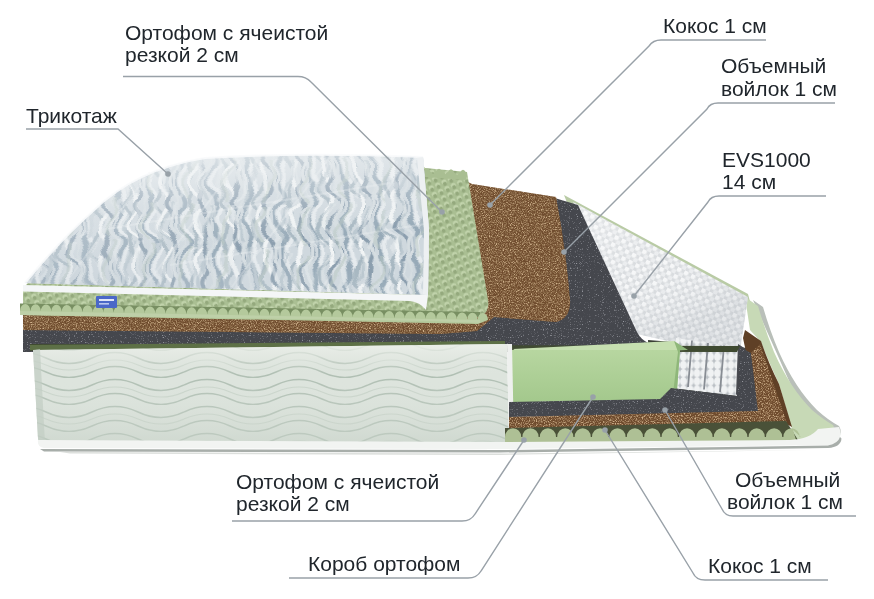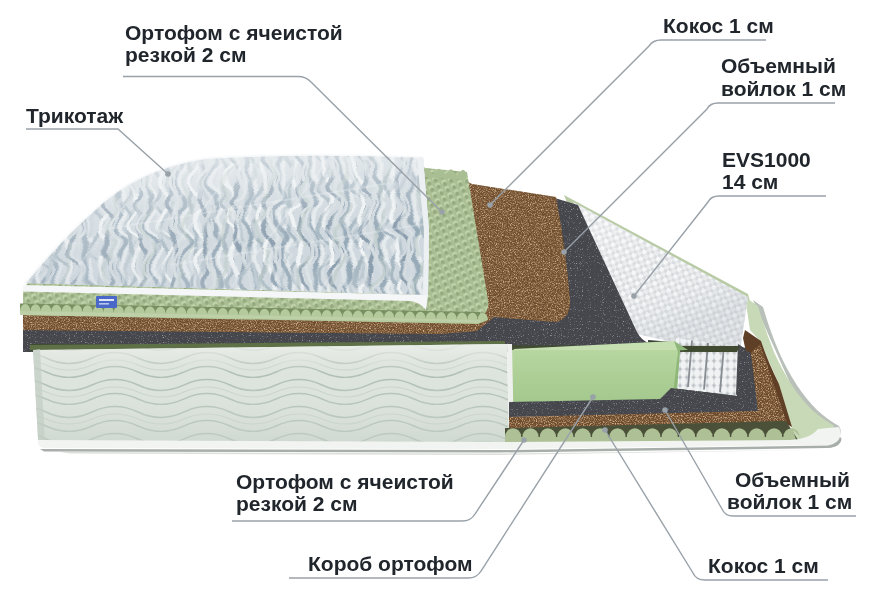--- a/index.html
+++ b/index.html
@@ -1,17 +1,17 @@
 <!DOCTYPE html>
 <html><head>
 <meta charset="utf-8">
 <style>
   html,body{margin:0;padding:0;background:#ffffff;}
   #stage{position:relative;width:874px;height:599px;overflow:hidden;
-         font-family:"Liberation Sans", sans-serif;font-weight:bold;}
+         font-family:"Liberation Sans", sans-serif;}
   svg{display:block;}
 </style>
 </head>
 <body>
 <div id="stage">
 <svg width="874" height="599" viewBox="0 0 874 599">
 <defs>
 
   <pattern id="pQuilt" width="25.2" height="32" patternUnits="userSpaceOnUse" patternTransform="rotate(-4) scale(1.3)">
     <rect width="25.2" height="32" fill="#cfd8de"></rect>

